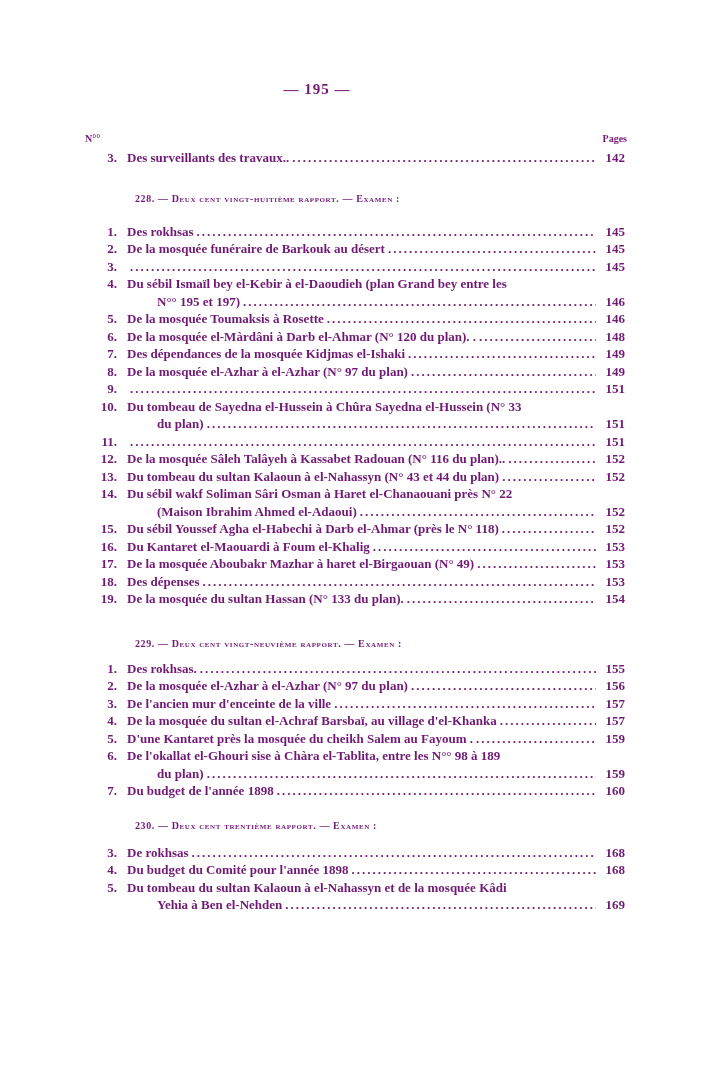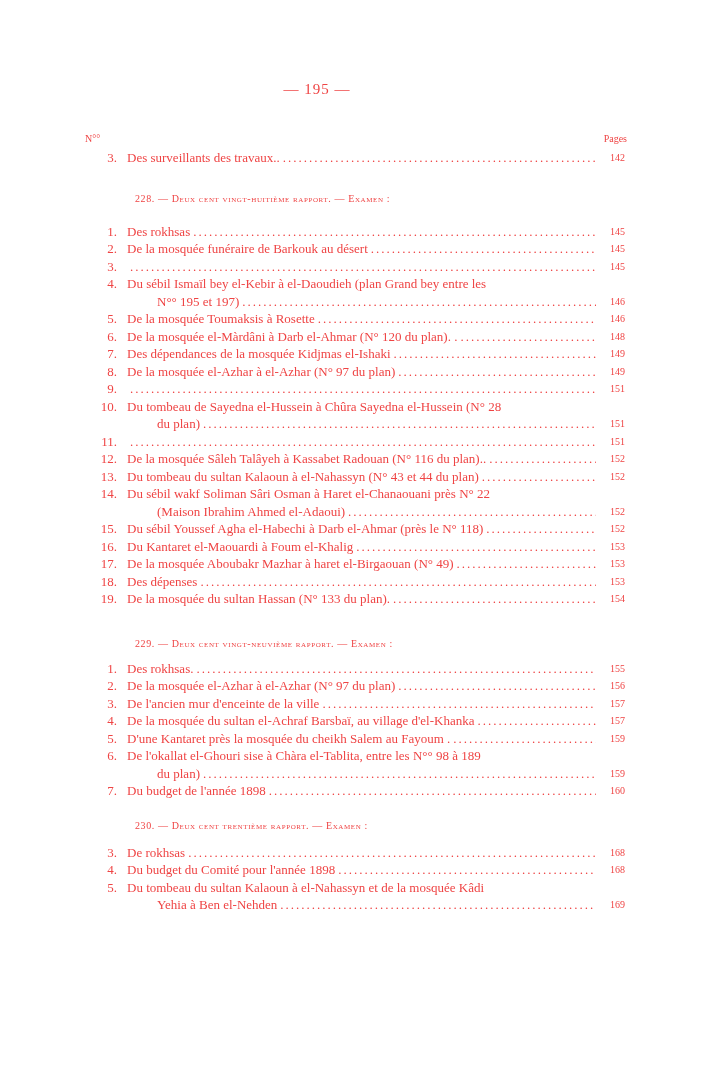--- a/index.html
+++ b/index.html
@@ -7,22 +7,22 @@
     padding: 0;
     background: #ffffff;
   }
   .sheet {
     position: relative;
     width: 720px;
     height: 1082px;
     background: #ffffff;
     overflow: hidden;
     font-family: "Liberation Serif", "DejaVu Serif", serif;
-    color: #ef4444;
-    font-weight: 400;
+    color: #701a75;
+    font-weight: 700;
   }
   .content {
     position: absolute;
     top: 80px;
     left: 95px;
     width: 530px;
   }
   .folio {
     text-align: center;
     padding-right: 86px;
@@ -72,21 +72,21 @@
   }
   .leader::after {
     content: "........................................................................................................................................................";
     letter-spacing: 2px;
     font-size: 13px;
   }
   .toc-item .pg {
     flex: 0 0 auto;
     text-align: right;
     min-width: 24px;
-    font-size: 10px;
+    font-size: 13px;
   }
   .section-heading {
     font-variant: small-caps;
     font-size: 10px;
     letter-spacing: 0.6px;
     padding-left: 40px;
     line-height: 20px;
   }
   .section-heading.h228 { margin-top: 22px; margin-bottom: 14px; }
   .section-heading.h229 { margin-top: 26px; margin-bottom: 6px; }
@@ -209,21 +209,21 @@
             <div class="line">
               <span class="leader"></span>
               <span class="pg">151</span>
             </div>
           </div>
         </div>
         <div class="toc-item">
           <span class="no">10.</span>
           <div class="body">
             <div class="line">
-              <span class="txt">Du tombeau de Sayedna el-Hussein à Chûra Sayedna el-Hussein (N° 28</span>
+              <span class="txt">Du tombeau de Sayedna el-Hussein à Chûra Sayedna el-Hussein (N° 33</span>
             </div>
             <div class="line cont">
               <span class="txt">du plan)</span>
               <span class="leader"></span>
               <span class="pg">151</span>
             </div>
           </div>
         </div>
         <div class="toc-item">
           <span class="no">11.</span>

